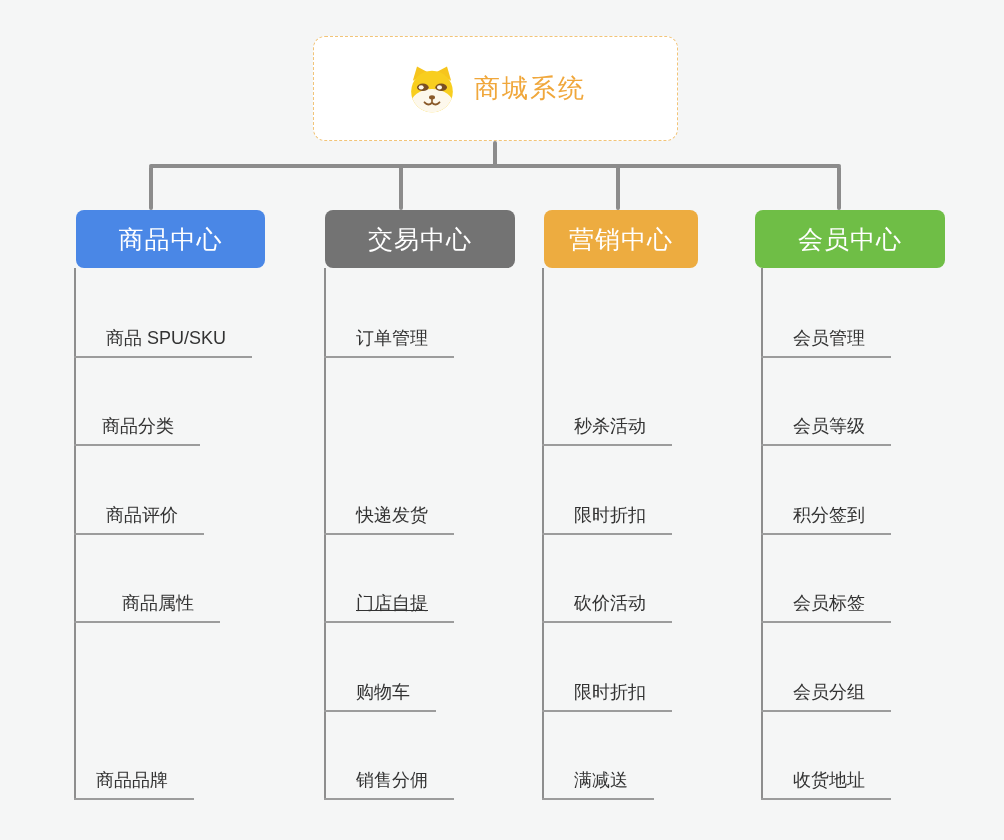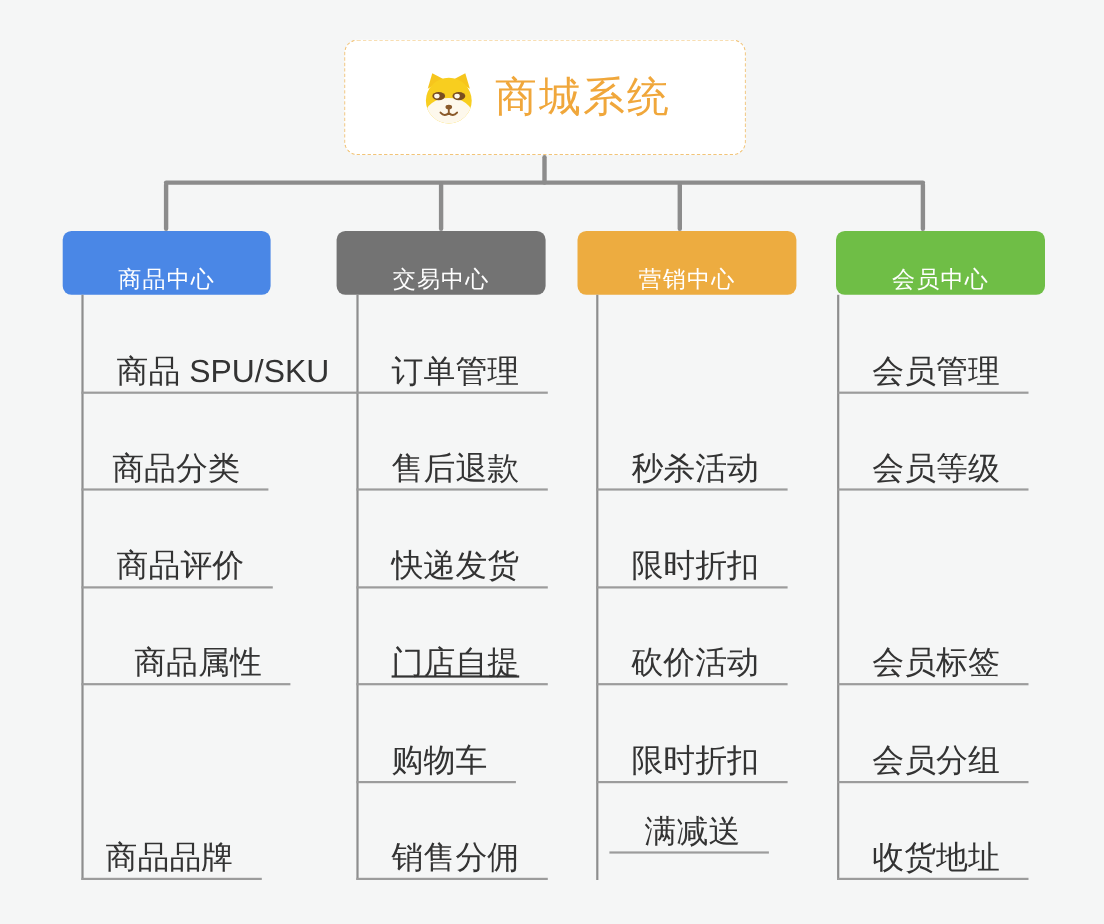--- a/index.html
+++ b/index.html
@@ -21,51 +21,52 @@
     position:absolute;
     left:313px;top:36px;width:365px;height:105px;
     box-sizing:border-box;
     background:#ffffff;
     border:1px dashed #f2c478;
     border-radius:12px;
     display:flex;align-items:center;justify-content:center;gap:15px;
     cursor:pointer;
   }
   .root-label{
-    font-size:38px;
+    font-size:26px;
     letter-spacing:2px;
     font-weight:400;
   }
   
   .branch-header{
     position:absolute;
     top:210px;height:58px;
     border-radius:8px;
     color:#ffffff;
-    font-size:21px;
+    font-size:25px;
     letter-spacing:1px;
-    display:flex;align-items:flex-end;justify-content:center;
+    display:flex;align-items:center;justify-content:center;
     cursor:pointer;
+    margin-left:19px;
   }
   
   .trunk{
     position:absolute;
     top:268px;height:532px;width:2px;
     background:#8e8e8e;
   }
   
   .leaf{
     position:absolute;
     display:inline-block;
     box-sizing:border-box;
     height:38px;
     line-height:36px;
     padding:0 26px 0 32px;
     border-bottom:2px solid #9c9c9c;
-    font-size:29px;
+    font-size:18px;
     color:#333333;
     white-space:nowrap;
     cursor:pointer;
   }
 </style>
 </head>
 <body>
 
 <div class="canvas">
 
@@ -101,50 +102,50 @@
     </span>
     <span class="root-label" style="color: rgb(240, 167, 59);">商城系统</span>
   </div>
 
   <div class="branch-header" style="left: 57px; width: 189px; background-color: rgb(74, 135, 230);">
       <span>商品中心</span>
     </div>
   <div class="branch-header" style="left: 306px; width: 190px; background-color: #737373;">
       <span>交易中心</span>
     </div>
-  <div class="branch-header" style="left: 525px; width: 199px; background-color: rgb(237, 172, 64);">
+  <div class="branch-header" style="left: 525px; width: 154px; background-color: rgb(237, 172, 64);">
       <span>营销中心</span>
     </div>
-  <div class="branch-header" style="left: 760px; width: 190px; background-color: rgb(111, 190, 70);">
+  <div class="branch-header" style="left: 736px; width: 190px; background-color: rgb(111, 190, 70);">
       <span>会员中心</span>
     </div>
 
   <div class="trunk" style="left:74px;"></div>
   <div class="trunk" style="left:324px;"></div>
   <div class="trunk" style="left:542px;"></div>
   <div class="trunk" style="left:761px;"></div>
 
   <div class="leaf" style="left:74px;top:320px;">商品 SPU/SKU</div>
   <div class="leaf" style="left:74px;top:408px;padding-left:28px;">商品分类</div>
   <div class="leaf" style="left:74px;top:497px;">商品评价</div>
   <div class="leaf" style="left:74px;top:585px;padding-left:48px;">商品属性</div>
   <div class="leaf" style="left:74px;top:762px;padding-left:22px;">商品品牌</div>
 
   <div class="leaf" style="left:324px;top:320px;">订单管理</div>
-  <div class="leaf" style="left:324px;top:408px;">售后退款</div>
   <div class="leaf" style="left:324px;top:497px;">快递发货</div>
   <div class="leaf" style="left:324px;top:585px;text-decoration:underline;">门店自提</div>
   <div class="leaf" style="left:324px;top:674px;">购物车</div>
   <div class="leaf" style="left:324px;top:762px;">销售分佣</div>
 
   <div class="leaf" style="left:542px;top:408px;">秒杀活动</div>
   <div class="leaf" style="left:542px;top:497px;">限时折扣</div>
   <div class="leaf" style="left:542px;top:585px;">砍价活动</div>
   <div class="leaf" style="left:542px;top:674px;">限时折扣</div>
-  <div class="leaf" style="left:542px;top:738px;margin-left:12px;">满减送</div>
+  <div class="leaf" style="left:542px;top:762px;">满减送</div>
 
   <div class="leaf" style="left:761px;top:320px;">会员管理</div>
   <div class="leaf" style="left:761px;top:408px;">会员等级</div>
+  <div class="leaf" style="left:761px;top:497px;">积分签到</div>
   <div class="leaf" style="left:761px;top:585px;">会员标签</div>
   <div class="leaf" style="left:761px;top:674px;">会员分组</div>
   <div class="leaf" style="left:761px;top:762px;">收货地址</div>
 
 </div>
 
 </body></html>

